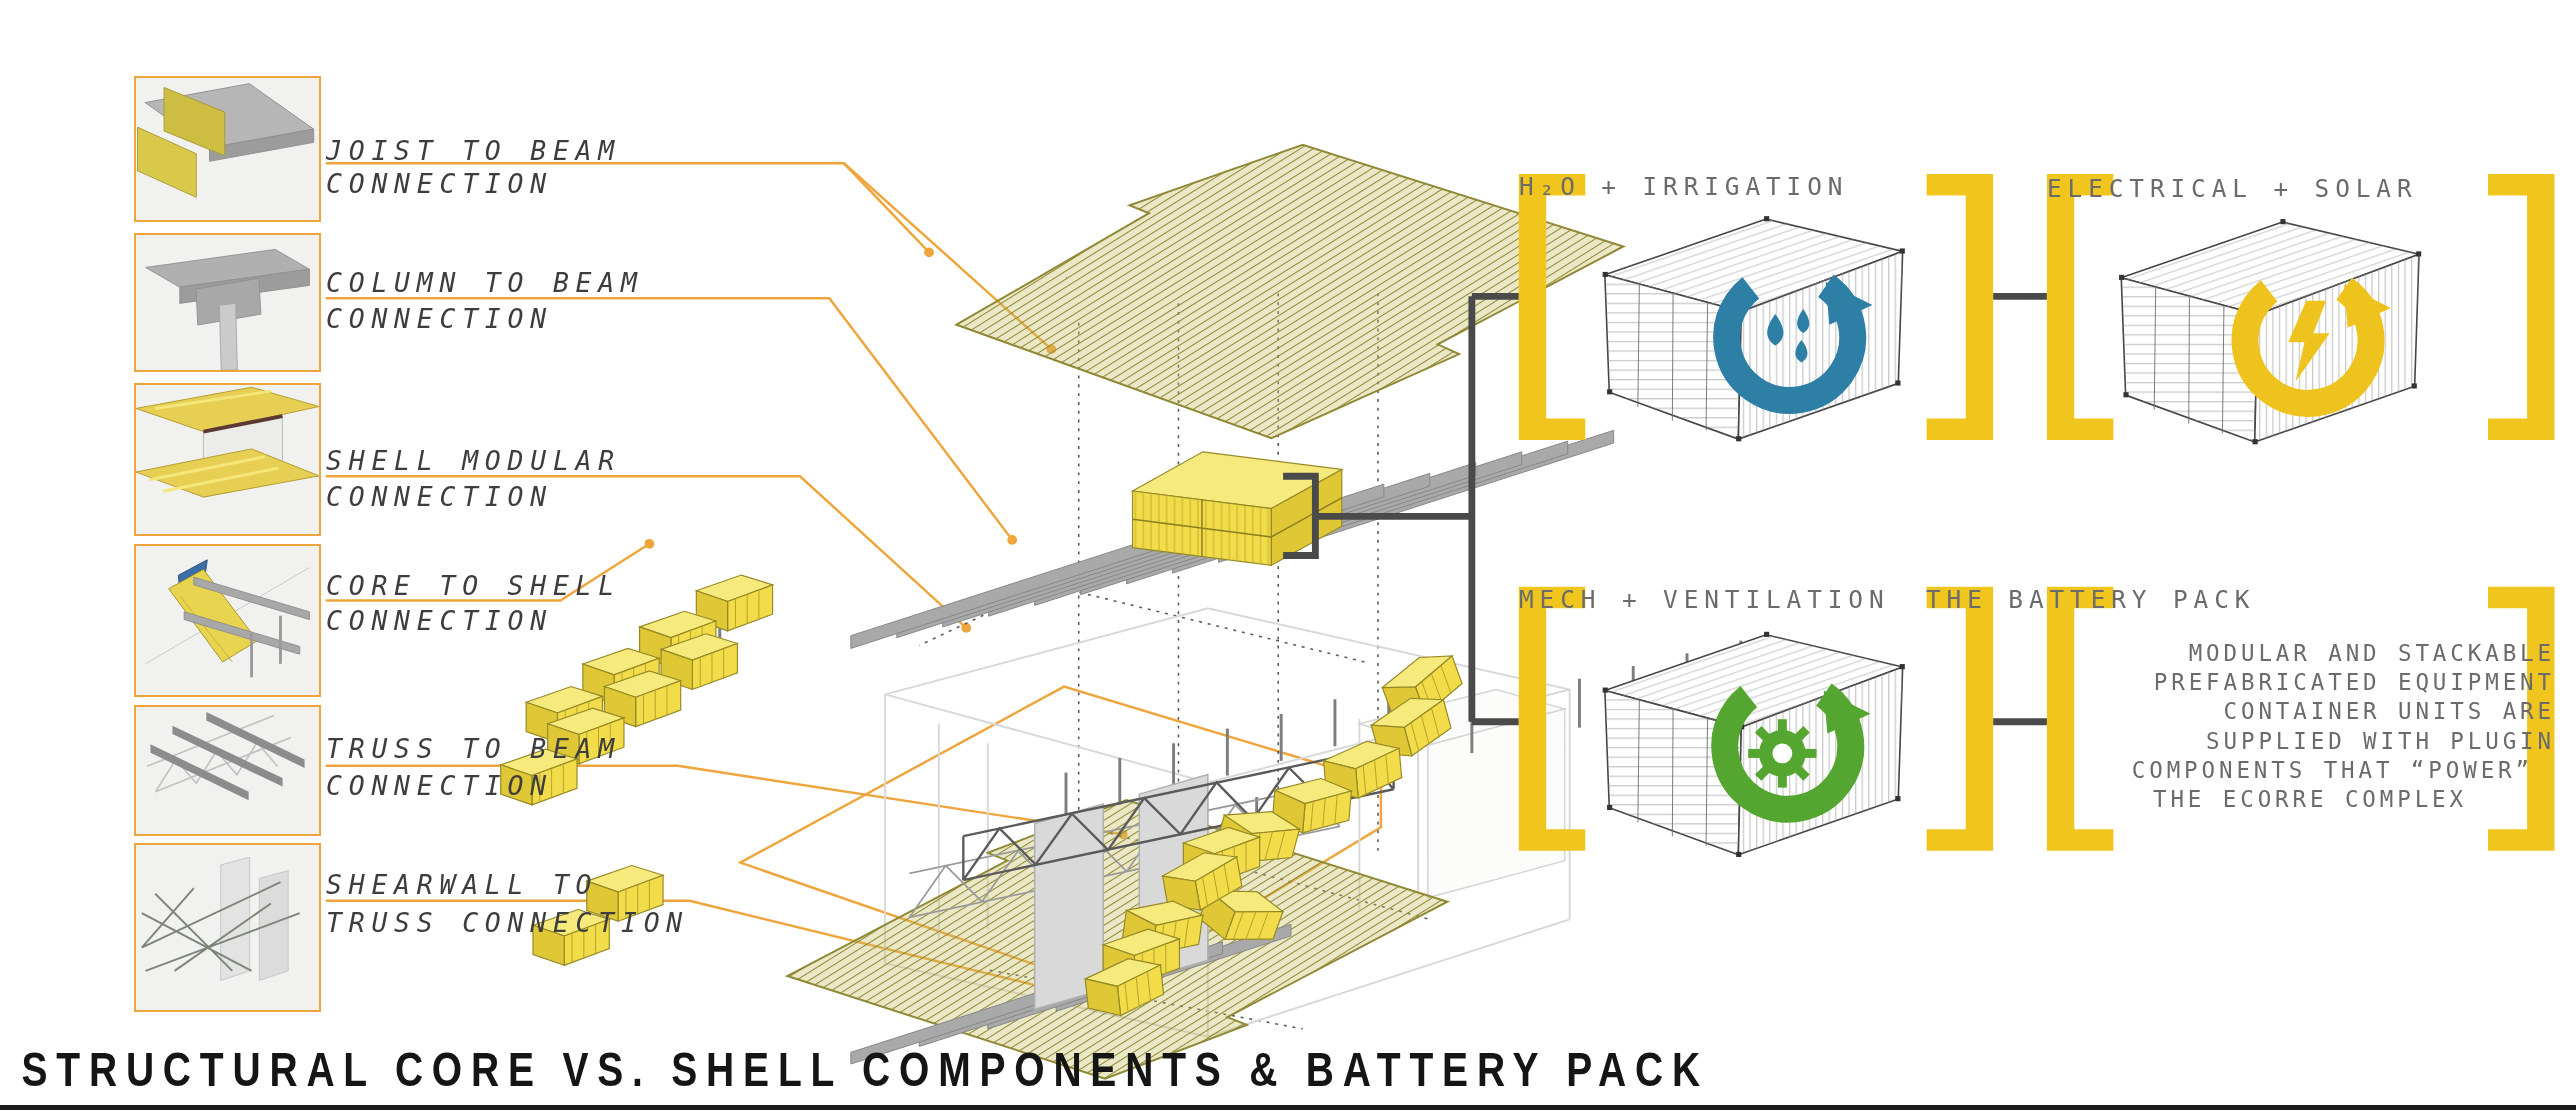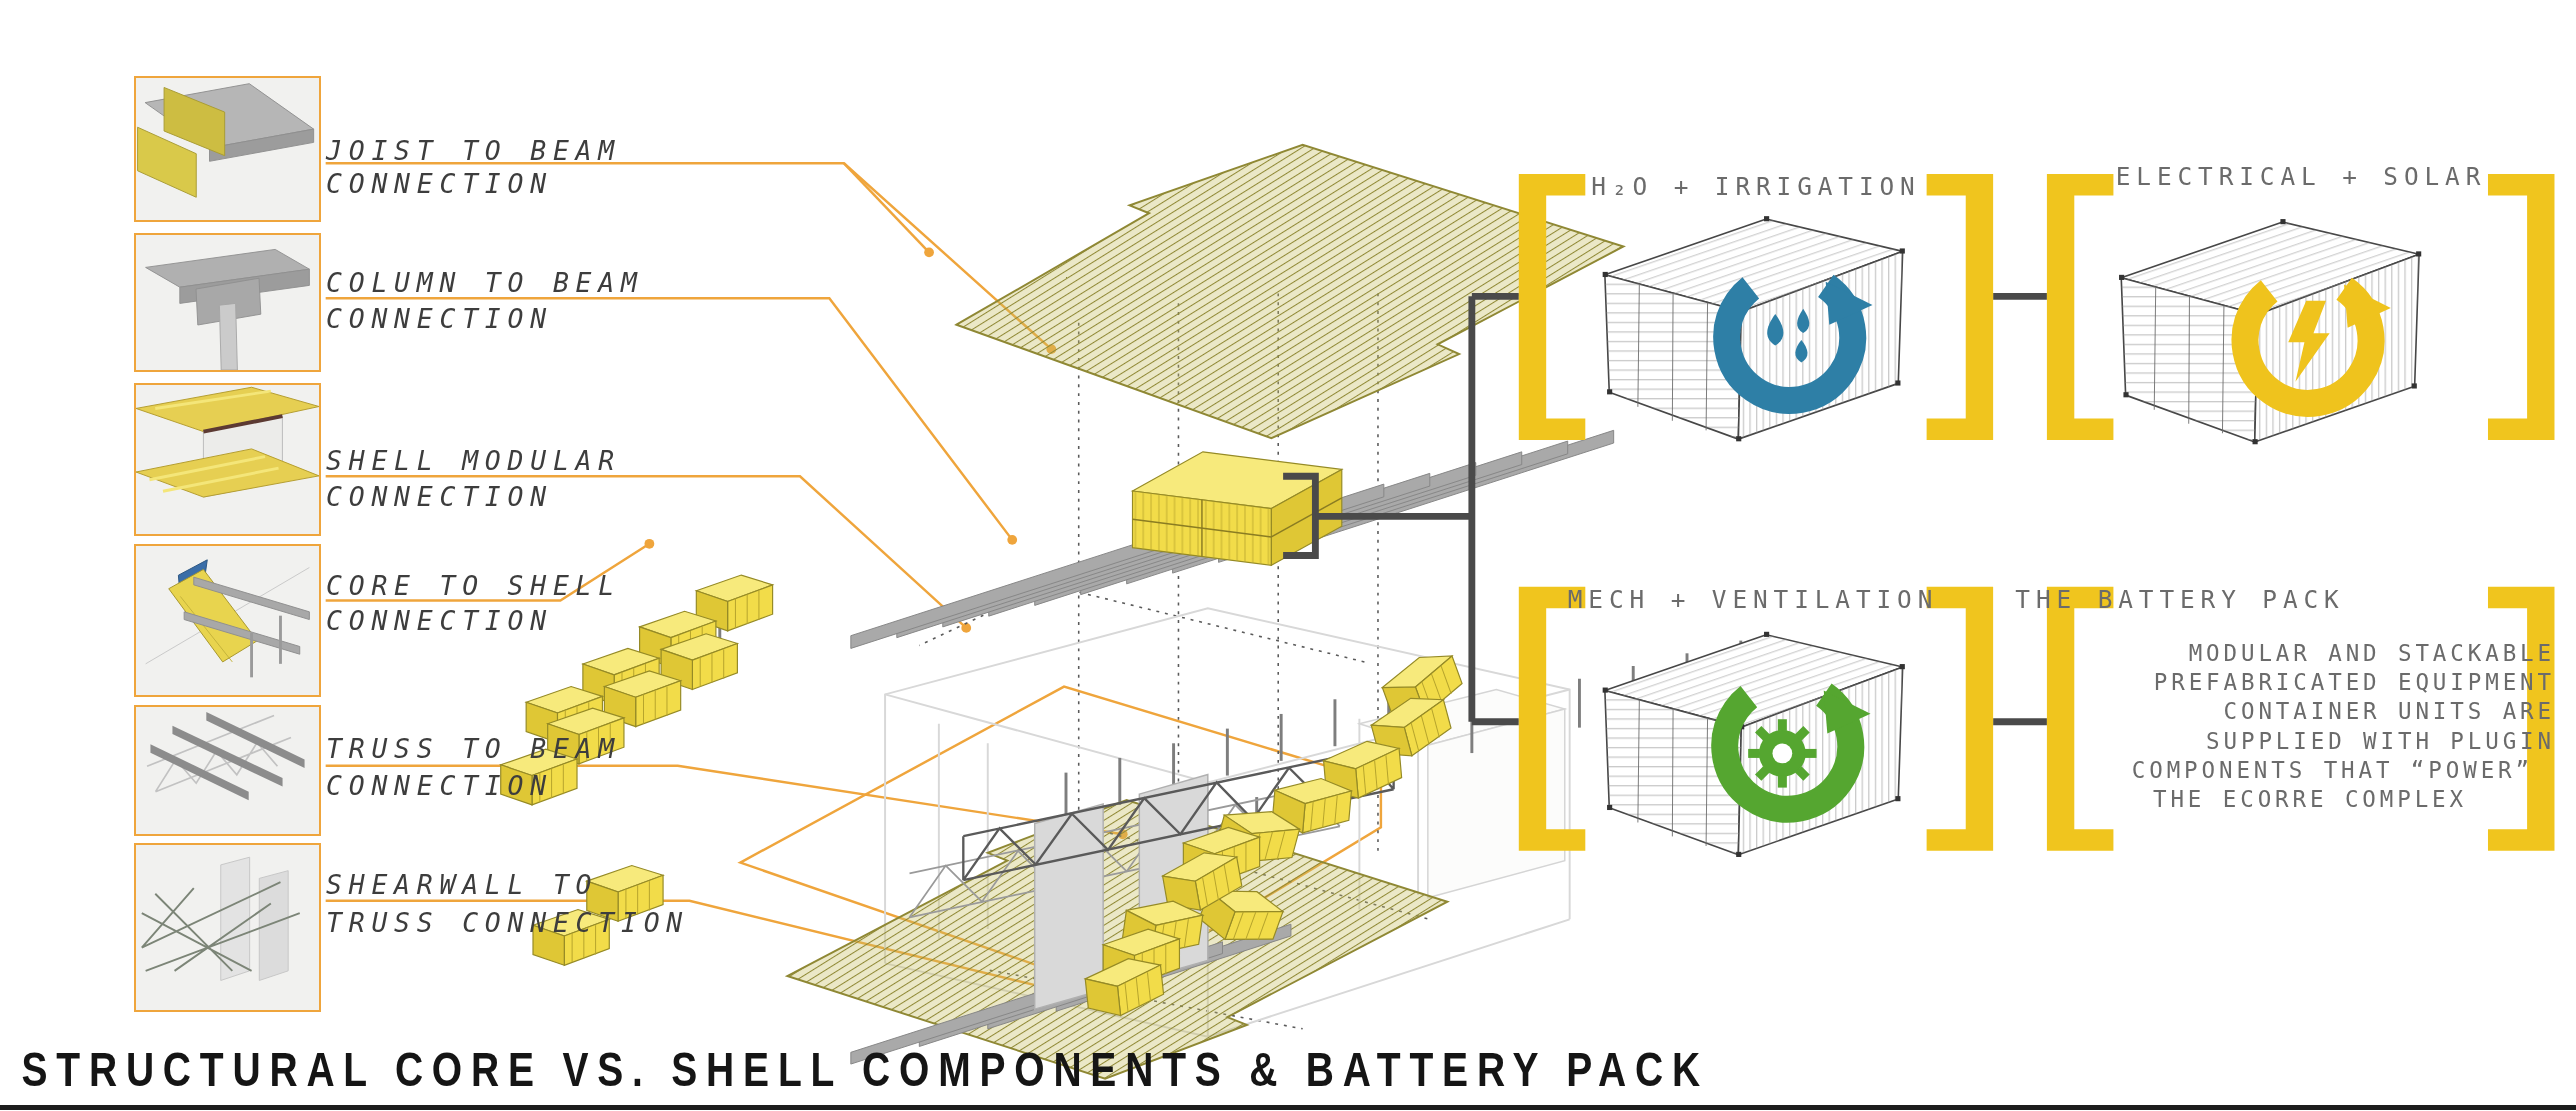--- a/index.html
+++ b/index.html
@@ -8,21 +8,21 @@
     --label-gray:#6B6B6B; --olive:#8F8834; --module-yellow:#F2DC49;
   }
   html,body{margin:0;padding:0;background:#ffffff;}
   #canvas{position:relative;width:2576px;height:1112px;background:#ffffff;overflow:hidden;
           font-family:"DejaVu Sans Mono", monospace;}
   .thumb{position:absolute;left:134px;width:187px;border:2px solid var(--accent);
          background:#f1f1ef;box-sizing:border-box;}
   .thumb svg{display:block;width:100%;height:100%;}
   .side-label{position:absolute;left:326px;white-space:nowrap;color:#3d3d3d;
               font-style:italic;font-size:26.4px;letter-spacing:6.8px;font-weight:500;}
-  .unit-label{position:absolute;text-align:center;color:var(--label-gray);
+  .unit-label{position:absolute;text-align:left;color:var(--label-gray);
               font-size:24.4px;letter-spacing:5.9px;white-space:nowrap;}
   .pack-line{position:absolute;text-align:right;color:var(--label-gray);
              font-size:22.5px;letter-spacing:3.9px;white-space:nowrap;}
   #title{position:absolute;left:21.5px;top:1043px;color:#151515;white-space:nowrap;
          font-family:"Liberation Sans", sans-serif;font-weight:700;font-size:39px;
          letter-spacing:8.8px;transform:scaleY(1.22);transform-origin:left top;}
   #bottom-rule{position:absolute;left:0;top:1105px;width:2576px;height:4.9px;background:#1d1d1d;}
   svg .lead{stroke:var(--accent);stroke-width:2.5;fill:none;}
   svg .dot{fill:var(--accent);}
   svg .dash{stroke:#5a5a5a;stroke-width:1.6;fill:none;stroke-dasharray:3 6;}
@@ -372,21 +372,21 @@
   <div class="side-label" style="top:445px">SHELL MODULAR</div>
   <div class="side-label" style="top:481px">CONNECTION</div>
   <div class="side-label" style="top:570px">CORE TO SHELL</div>
   <div class="side-label" style="top:605px">CONNECTION</div>
   <div class="side-label" style="top:733px">TRUSS TO BEAM</div>
   <div class="side-label" style="top:770px">CONNECTION</div>
   <div class="side-label" style="top:869px">SHEARWALL TO</div>
   <div class="side-label" style="top:907px">TRUSS CONNECTION</div>
 
   <div class="unit-label" style="left:1519px;width:474px;top:172px">H₂O + IRRIGATION</div>
-  <div class="unit-label" style="left:2047px;width:508px;top:162px">ELECTRICAL + SOLAR</div>
+  <div class="unit-label" style="left:2047px;width:508px;top:174px">ELECTRICAL + SOLAR</div>
   <div class="unit-label" style="left:1519px;width:468px;top:585px">MECH + VENTILATION</div>
   <div class="unit-label" style="left:1926px;width:508px;top:585px">THE BATTERY PACK</div>
 
   <div class="pack-line" style="left:2047px;width:508px;top:640px">MODULAR AND STACKABLE</div>
   <div class="pack-line" style="left:2047px;width:508px;top:669px">PREFABRICATED EQUIPMENT</div>
   <div class="pack-line" style="left:2047px;width:508px;top:728px">SUPPLIED WITH PLUGIN</div>
   <div class="pack-line" style="left:2047px;width:508px;top:698px">CONTAINER UNITS ARE</div>
   <div class="pack-line" style="left:1925px;width:608px;top:757px">COMPONENTS THAT “POWER”</div>
   <div class="pack-line" style="left:2047px;width:420px;top:786px">THE ECORRE COMPLEX</div>
 

